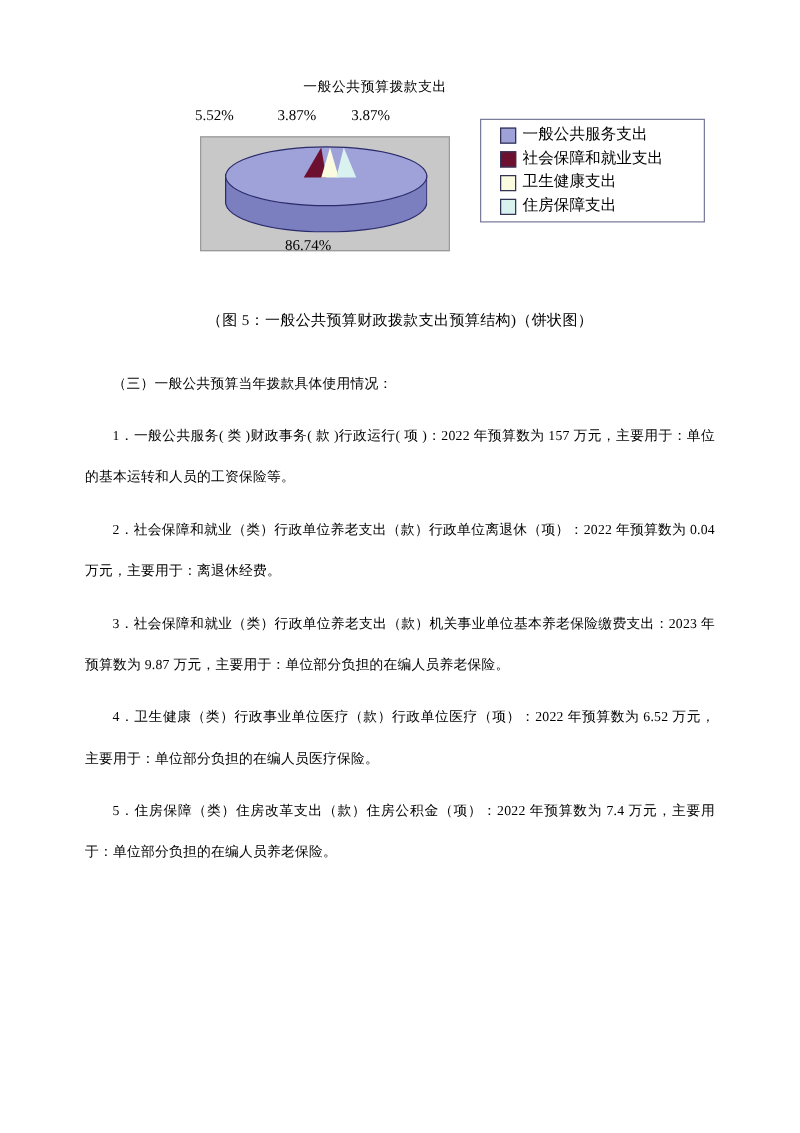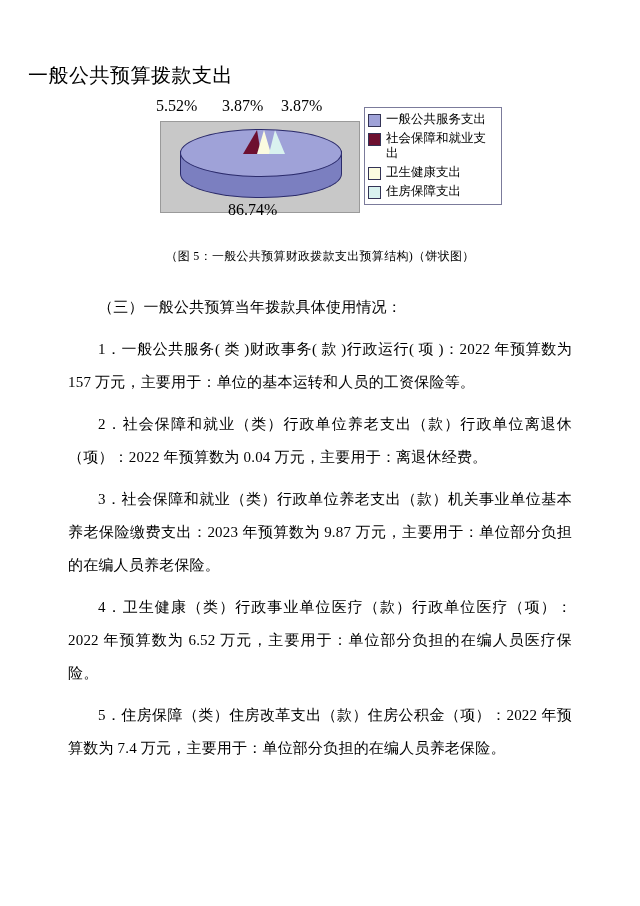--- a/index.html
+++ b/index.html
@@ -23,22 +23,22 @@
     padding: 0 68px;
   }
 
   
   .chart-block {
     position: relative;
     margin-top: 62px;
     height: 170px;
   }
   .chart-title {
-    text-align: left;
-    font-size: 20px;
+    text-align: center;
+    font-size: 11px;
     letter-spacing: 0.5px;
     margin-left: -40px;
   }
   .chart-area {
     position: relative;
     margin-top: 8px;
     height: 130px;
   }
   .plot-box {
     position: absolute;
@@ -105,39 +105,39 @@
     left: 88px;
     top: 0px;
     width: 0;
     height: 0;
     border-left: 6px solid transparent;
     border-right: 10px solid transparent;
     border-bottom: 24px solid #d9f2ef;
   }
   .pct {
     position: absolute;
-    font-size: 16px;
+    font-size: 12px;
     font-family: "Liberation Serif", serif;
     color: #000;
     white-space: nowrap;
   }
   .pct-1 { left: 88px;  top: 0px; }
   .pct-2 { left: 154px; top: 0px; }
   .pct-3 { left: 213px; top: 0px; }
   .pct-4 { left: 160px; top: 104px; }
 
   
   .legend {
     position: absolute;
-    left: 296px;
+    left: 316px;
     top: 10px;
-    width: 138px;
+    width: 180px;
     border: 1px solid #7b7b9b;
     background: #ffffff;
-    padding: 4px 5px 5px 3px;
+    padding: 4px 5px 5px 15px;
     box-sizing: border-box;
   }
   .legend-row {
     display: flex;
     align-items: flex-start;
     margin-bottom: 4px;
     font-size: 12.5px;
     line-height: 15px;
   }
   .legend-row:last-child { margin-bottom: 0; }
@@ -154,21 +154,21 @@
   .caption {
     text-align: center;
     font-size: 12px;
     margin-top: 16px;
     letter-spacing: 0.3px;
   }
 
   
   .body {
     margin-top: 26px;
-    font-size: 15px;
+    font-size: 11px;
     line-height: 33px;
     letter-spacing: 0.2px;
     text-align: justify;
   }
   .para {
     margin: 0 0 9px 0;
     text-indent: 2em;
   }
 </style>
 </head>

